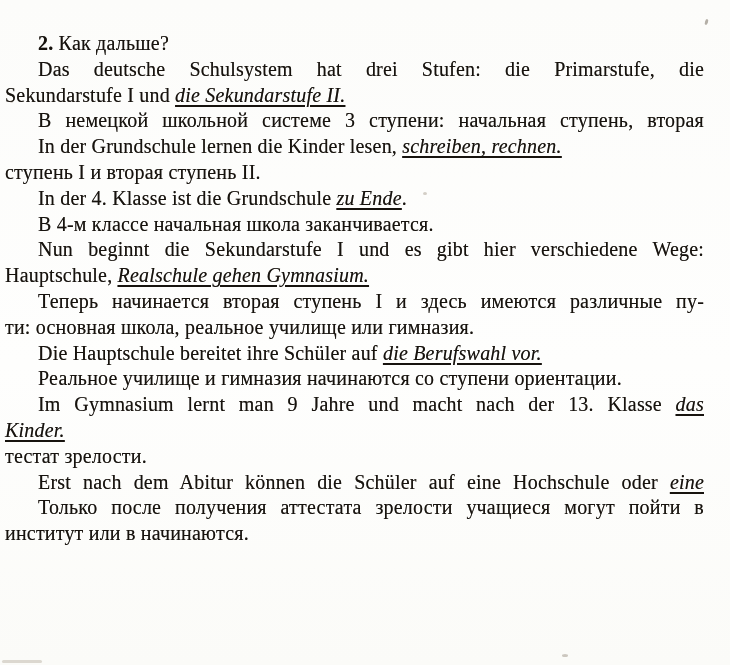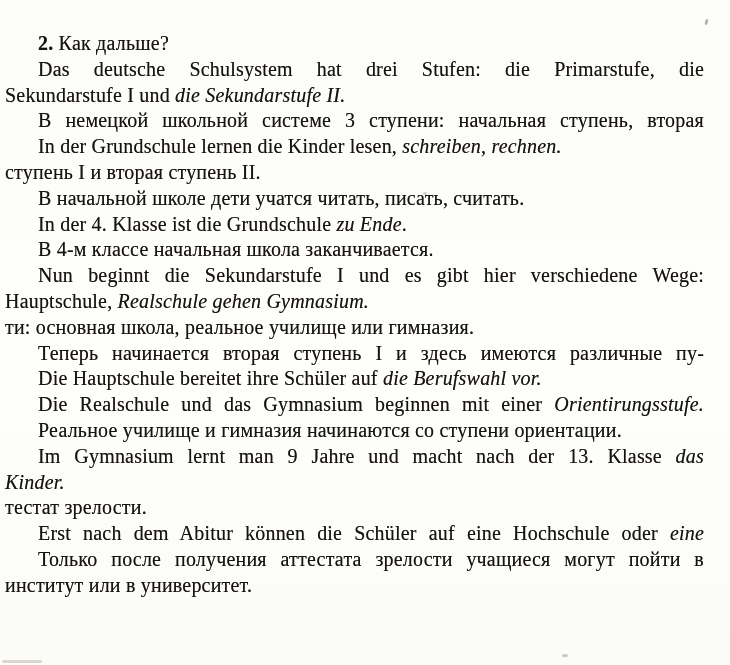--- a/index.html
+++ b/index.html
@@ -38,20 +38,21 @@
   }
   .line.justify {
     text-align: justify;
     text-align-last: justify;
   }
   .seg.bold {
     font-weight: 700;
   }
   .seg.em {
     font-style: italic;
+    text-decoration: underline;
     text-decoration-thickness: 1.6px;
     text-underline-offset: 3px;
   }
   .speck {
     position: absolute;
     border-radius: 50%;
   }
   .speck.s1 { left: 705px; top: 19px;  width: 3px; height: 6px; background: #b4afa7; transform: rotate(18deg); }
   .speck.s2 { left: 423px; top: 192px; width: 4px; height: 3px; background: #d3cec6; }
   .speck.s3 { left: 10px;  top: 100px; width: 3px; height: 3px; background: #d8d3cb; }
@@ -67,30 +68,28 @@
   <div class="speck s3"></div>
   <div class="speck s4"></div>
   <div class="speck s5"></div>
   <div class="text-block" id="text-block" style="color: rgb(23, 19, 14);">
       <div class="line indent"><span class="seg bold">2.</span><span class="seg normal"> Как дальше?</span></div>
       <div class="line indent justify"><span class="seg normal">Das deutsche Schulsystem hat drei Stufen: die Primarstufe, die</span></div>
       <div class="line"><span class="seg normal">Sekundarstufe I und </span><span class="seg em">die Sekundarstufe II.</span></div>
       <div class="line indent justify"><span class="seg normal">В немецкой школьной системе 3 ступени: начальная ступень, вторая</span></div>
       <div class="line indent"><span class="seg normal">In der Grundschule lernen die Kinder lesen, </span><span class="seg em">schreiben, rechnen.</span></div>
       <div class="line"><span class="seg normal">ступень I и вторая ступень II.</span></div>
-      <div class="line indent"><span class="seg normal">В начальной школе дети учатся читать, писать, считать.</span></div>
       <div class="line indent"><span class="seg normal">In der 4. Klasse ist die Grundschule </span><span class="seg em">zu Ende</span><span class="seg normal">.</span></div>
       <div class="line indent"><span class="seg normal">В 4-м классе начальная школа заканчивается.</span></div>
       <div class="line indent justify"><span class="seg normal">Nun beginnt die Sekundarstufe I und es gibt hier verschiedene Wege:</span></div>
       <div class="line"><span class="seg normal">Hauptschule, </span><span class="seg em">Realschule gehen Gymnasium.</span></div>
+      <div class="line indent justify"><span class="seg normal">Теперь начинается вторая ступень I и здесь имеются различные пу-</span></div>
       <div class="line"><span class="seg normal">ти: основная школа, реальное училище или гимназия.</span></div>
-      <div class="line indent justify"><span class="seg normal">Теперь начинается вторая ступень I и здесь имеются различные пу-</span></div>
       <div class="line indent"><span class="seg normal">Die Hauptschule bereitet ihre Schüler auf </span><span class="seg em">die Berufswahl vor.</span></div>
-      <div class="line indent justify"><span class="seg normal">Die Realschule und das Gymnasium beginnen mit einer </span><span class="seg em">Orientirungsstufe.</span></div>
       <div class="line indent"><span class="seg normal">Реальное училище и гимназия начинаются со ступени ориентации.</span></div>
       <div class="line indent justify"><span class="seg normal">Im Gymnasium lernt man 9 Jahre und macht nach der 13. Klasse </span><span class="seg em">das</span></div>
       <div class="line"><span class="seg em">Kinder.</span></div>
       <div class="line"><span class="seg normal">тестат зрелости.</span></div>
       <div class="line indent justify"><span class="seg normal">Erst nach dem Abitur können die Schüler auf eine Hochschule oder </span><span class="seg em">eine</span></div>
       <div class="line indent justify"><span class="seg normal">Только после получения аттестата зрелости учащиеся могут пойти в</span></div>
-      <div class="line"><span class="seg normal">институт или в университет.</span></div>
+      <div class="line"><span class="seg normal">институт или в начинаются.</span></div>
     </div>
 </div>
 
 </body></html>

